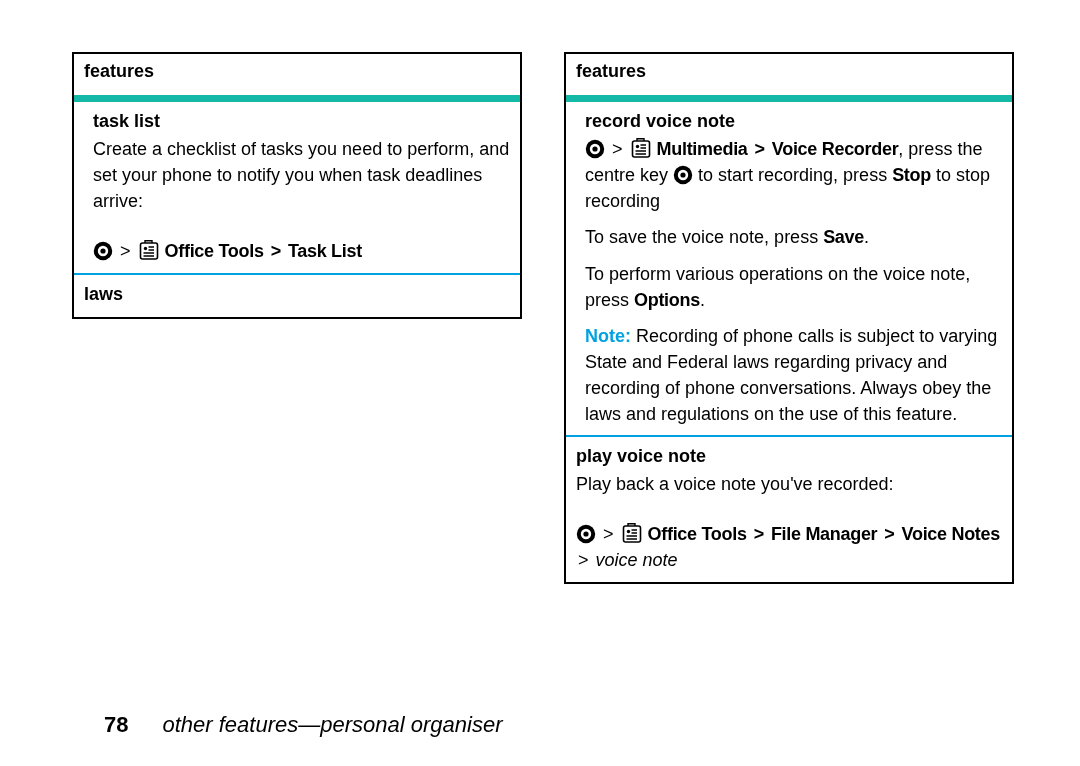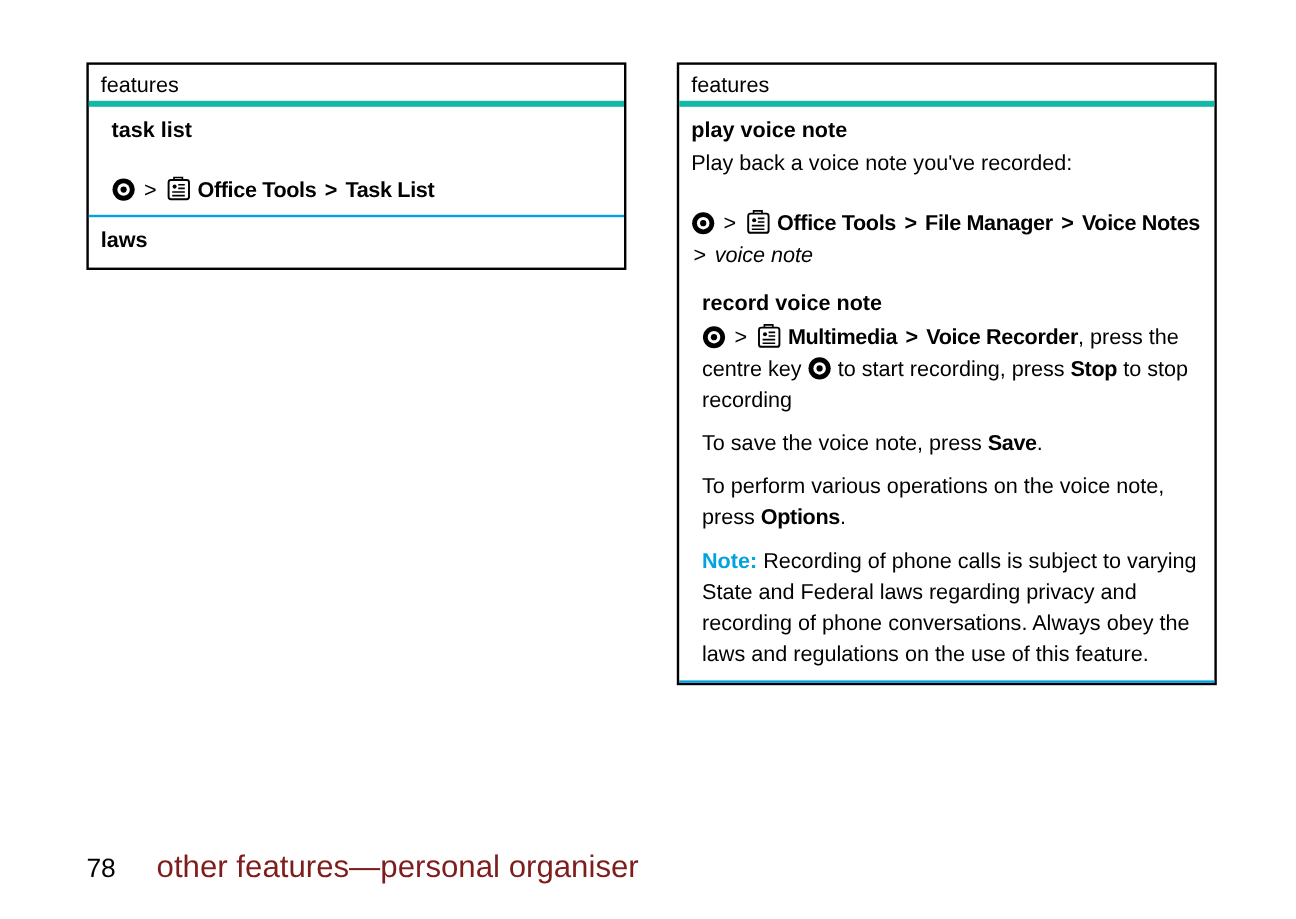--- a/index.html
+++ b/index.html
@@ -27,23 +27,23 @@
   }
   .box {
     border: 2px solid #000;
   }
   .cell {
     padding: 6px 10px 8px 10px;
     font-size: 18px;
     line-height: 1.45;
   }
   .header-cell {
-    font-weight: normal;
-    border-bottom: 5px solid #14b8a6;
-    padding-bottom: 0;
+    font-weight: bold;
+    border-bottom: 7px solid #14b8a6;
+    padding-bottom: 11px;
     padding-top: 4px;
   }
   .sub-border {
     border-bottom: 2px solid #00a3e0;
     padding-left: 19px;
   }
   .row-title {
     font-weight: bold;
     margin-bottom: 2px;
   }
@@ -54,26 +54,28 @@
   .note-label { font-weight: bold; color: #00a3e0; }
   .footer {
     position: absolute;
     left: 72px;
     bottom: 28px;
     display: flex;
     align-items: baseline;
     gap: 34px;
   }
   .page-num {
-    font-weight: normal;
+    font-weight: bold;
     font-size: 22px;
+    margin-left: 32px;
   }
   .footer-title {
-    color: #7f1d1d;
-    font-size: 26px;
+    color: #000000;
+    font-size: 22px;
+    font-style: italic;
   }
   svg.nav-icon {
     width: 20px; height: 20px;
     vertical-align: -4px;
   }
   svg.folder-icon {
     width: 22px; height: 22px;
     vertical-align: -5px;
   }
   .gt {
@@ -110,20 +112,21 @@
 
 <div class="page">
   <div class="columns">
 
     <div class="col">
       <div class="box">
         <div class="cell header-cell">features</div>
 
         <div class="cell sub-border">
           <div class="row-title">task list</div>
+          <div>Create a checklist of tasks you need to perform, and set your phone to notify you when task deadlines arrive:</div>
           <div class="path-line">
             <svg class="nav-icon">
                 <use href="#navkey"></use>
               </svg>
             <span class="gt">&gt;</span>
             <svg class="folder-icon">
                 <use href="#folder"></use>
               </svg>
             <span class="bold condensed">Office Tools</span>
             <span class="bold condensed gt">&gt;</span>
@@ -133,20 +136,51 @@
 
         <div class="cell">
           <div class="row-title">laws</div>
         </div>
       </div>
     </div>
 
     <div class="col">
       <div class="box">
         <div class="cell header-cell">features</div>
+
+        <div class="cell sub-border">
+          <div class="row-title">record voice note</div>
+
+          <div>
+            <svg class="nav-icon">
+                <use href="#navkey"></use>
+              </svg>
+            <span class="gt">&gt;</span>
+            <svg class="folder-icon">
+                <use href="#folder"></use>
+              </svg>
+            <span class="bold condensed">Multimedia</span>
+            <span class="bold condensed gt">&gt;</span>
+            <span class="bold condensed">Voice Recorder</span><span>, press the centre key </span><svg class="nav-icon">
+                <use href="#navkey"></use>
+              </svg><span> to start recording, press </span><span class="bold condensed">Stop</span><span> to stop recording</span>
+          </div>
+
+          <div style="margin-top:10px">
+            <span>To save the voice note, press </span><span class="bold condensed">Save</span><span>.</span>
+          </div>
+
+          <div style="margin-top:10px">
+            <span>To perform various operations on the voice note, press </span><span class="bold condensed">Options</span><span>.</span>
+          </div>
+
+          <div style="margin-top:10px">
+            <span class="note-label">Note:</span><span> Recording of phone calls is subject to varying State and Federal laws regarding privacy and recording of phone conversations. Always obey the laws and regulations on the use of this feature.</span>
+          </div>
+        </div>
 
         <div class="cell">
           <div class="row-title">play voice note</div>
           <div>Play back a voice note you've recorded:</div>
           <div class="path-line">
             <svg class="nav-icon">
                 <use href="#navkey"></use>
               </svg>
             <span class="gt">&gt;</span>
             <svg class="folder-icon">
@@ -154,51 +188,20 @@
               </svg>
             <span class="bold condensed">Office Tools</span>
             <span class="bold condensed gt">&gt;</span>
             <span class="bold condensed">File Manager</span>
             <span class="bold condensed gt">&gt;</span>
             <span class="bold condensed">Voice Notes</span>
             <span class="gt">&gt;</span>
             <span class="italic">voice note</span>
           </div>
         </div>
-
-        <div class="cell sub-border">
-          <div class="row-title">record voice note</div>
-
-          <div>
-            <svg class="nav-icon">
-                <use href="#navkey"></use>
-              </svg>
-            <span class="gt">&gt;</span>
-            <svg class="folder-icon">
-                <use href="#folder"></use>
-              </svg>
-            <span class="bold condensed">Multimedia</span>
-            <span class="bold condensed gt">&gt;</span>
-            <span class="bold condensed">Voice Recorder</span><span>, press the centre key </span><svg class="nav-icon">
-                <use href="#navkey"></use>
-              </svg><span> to start recording, press </span><span class="bold condensed">Stop</span><span> to stop recording</span>
-          </div>
-
-          <div style="margin-top:10px">
-            <span>To save the voice note, press </span><span class="bold condensed">Save</span><span>.</span>
-          </div>
-
-          <div style="margin-top:10px">
-            <span>To perform various operations on the voice note, press </span><span class="bold condensed">Options</span><span>.</span>
-          </div>
-
-          <div style="margin-top:10px">
-            <span class="note-label">Note:</span><span> Recording of phone calls is subject to varying State and Federal laws regarding privacy and recording of phone conversations. Always obey the laws and regulations on the use of this feature.</span>
-          </div>
-        </div>
       </div>
     </div>
 
   </div>
 
   <div class="footer">
     <span class="page-num">78</span>
     <span class="footer-title">other features—personal organiser</span>
   </div>
 </div>

